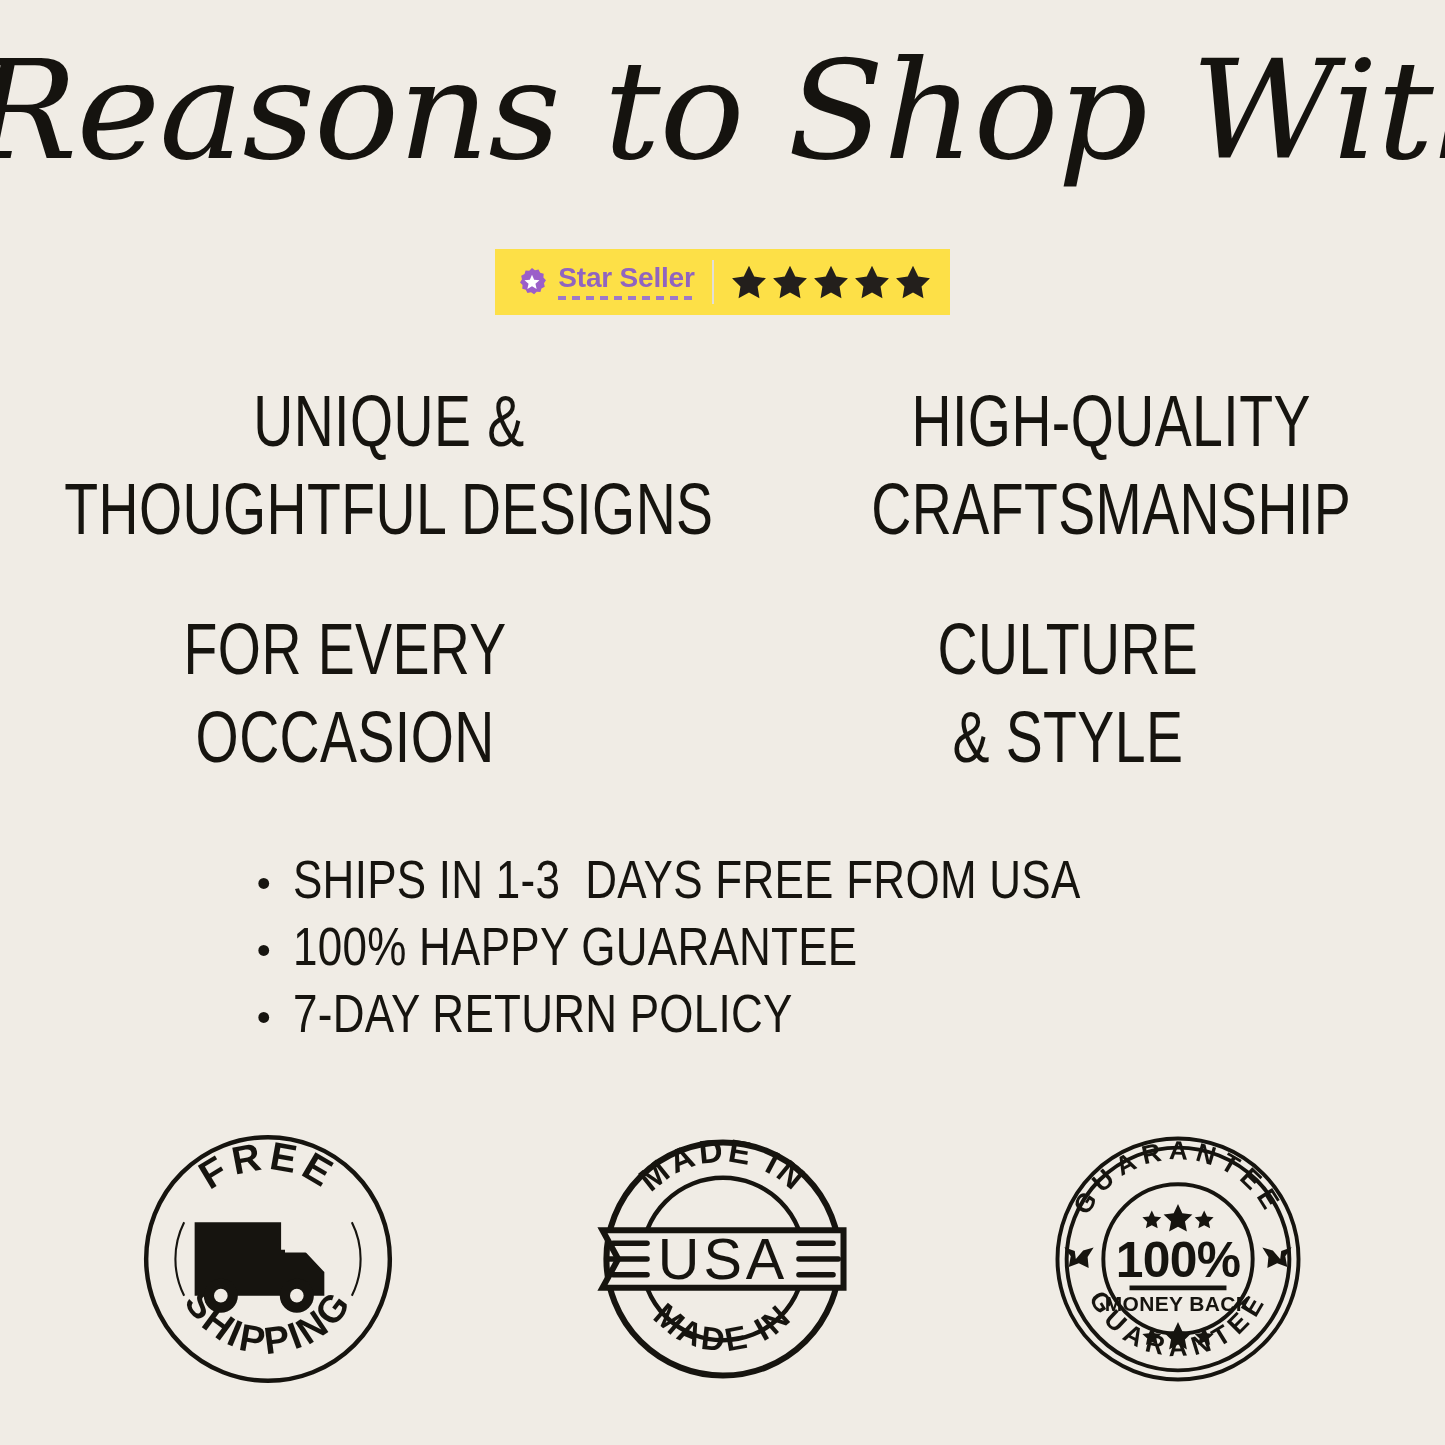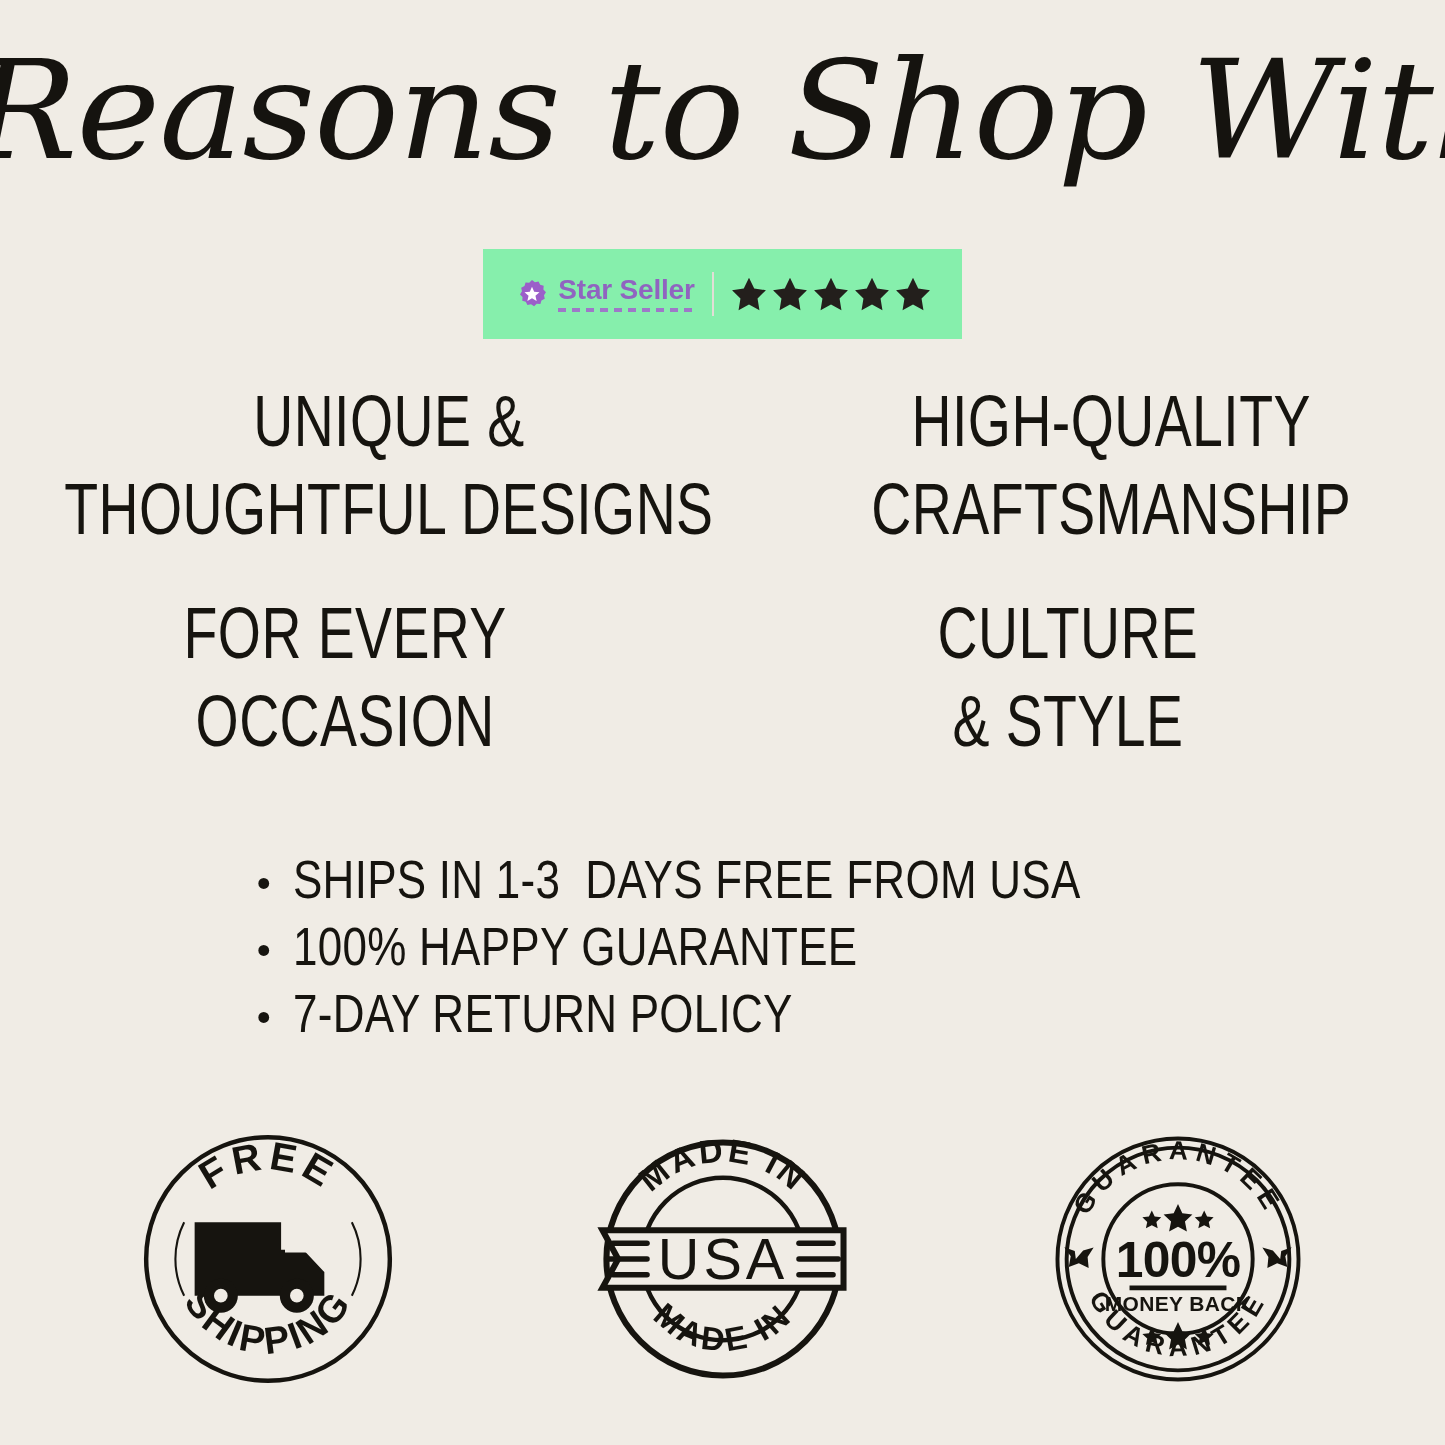--- a/index.html
+++ b/index.html
@@ -48,23 +48,23 @@
     position: absolute;
     top: 249px;
     left: 0;
     width: 1445px;
     display: flex;
     justify-content: center;
   }
   .starseller {
     display: flex;
     align-items: stretch;
-    background: #86efac;
+    background: #fde047;
     height: 66px;
-    padding: 12px;
+    padding: 0;
   }
   .ss-left {
     display: flex;
     align-items: center;
     gap: 11px;
     padding: 0 17px 0 22px;
     position: relative;
   }
   .ss-rosette {
     width: 30px;
@@ -131,21 +131,21 @@
     font-family: "Liberation Sans Narrow", "Liberation Sans", sans-serif;
     font-weight: 400;
     font-size: 66px;
     line-height: 80px;
     letter-spacing: 0.5px;
     transform: scaleX(0.84) scaleY(1.1);
     transform-origin: center center;
     white-space: nowrap;
   }
   .feature-row.row2 {
-    margin-top: 52px;
+    margin-top: 68px;
   }
   .fc-left  { padding-right: 30px; }
   .fc-right { padding-left: 10px; }
 
   
   .bullets {
     position: absolute;
     top: 848px;
     left: 0;
     width: 1445px;

